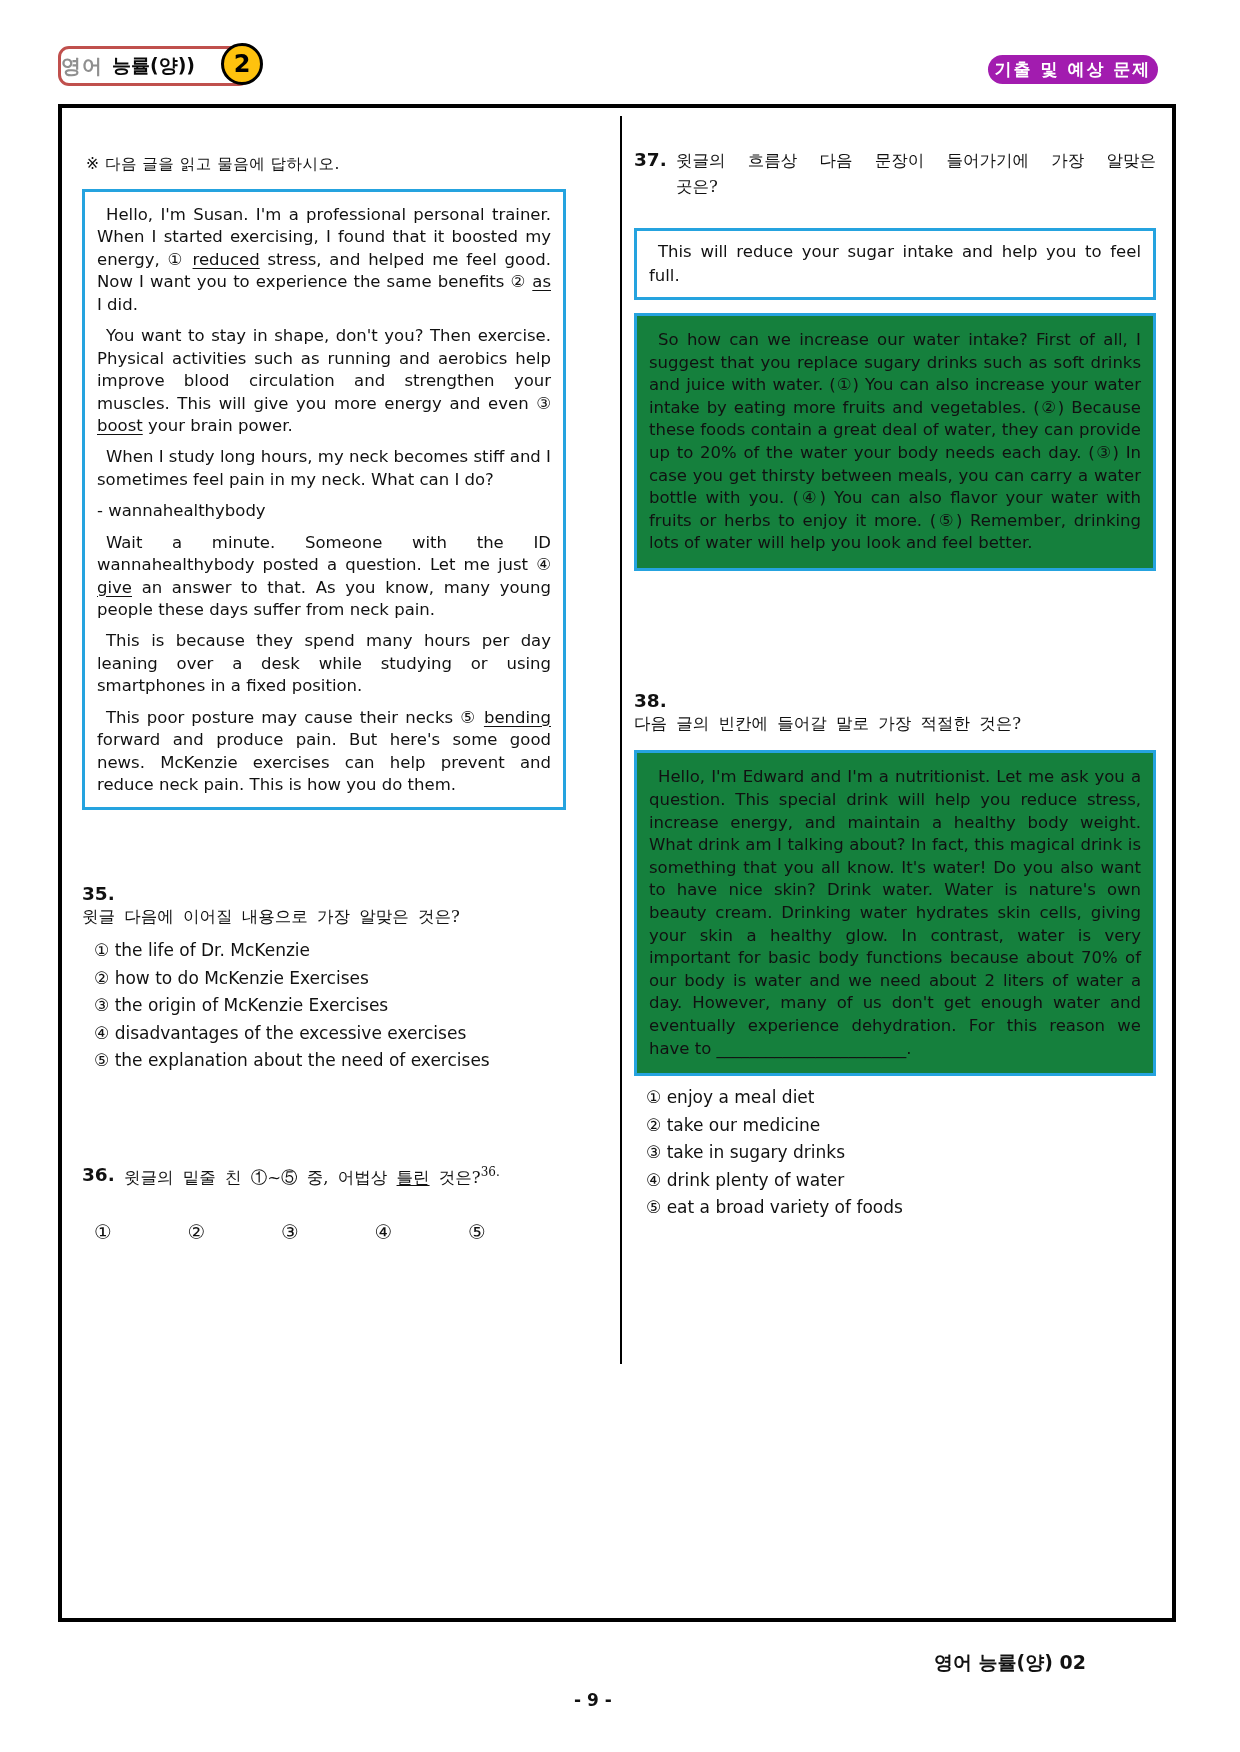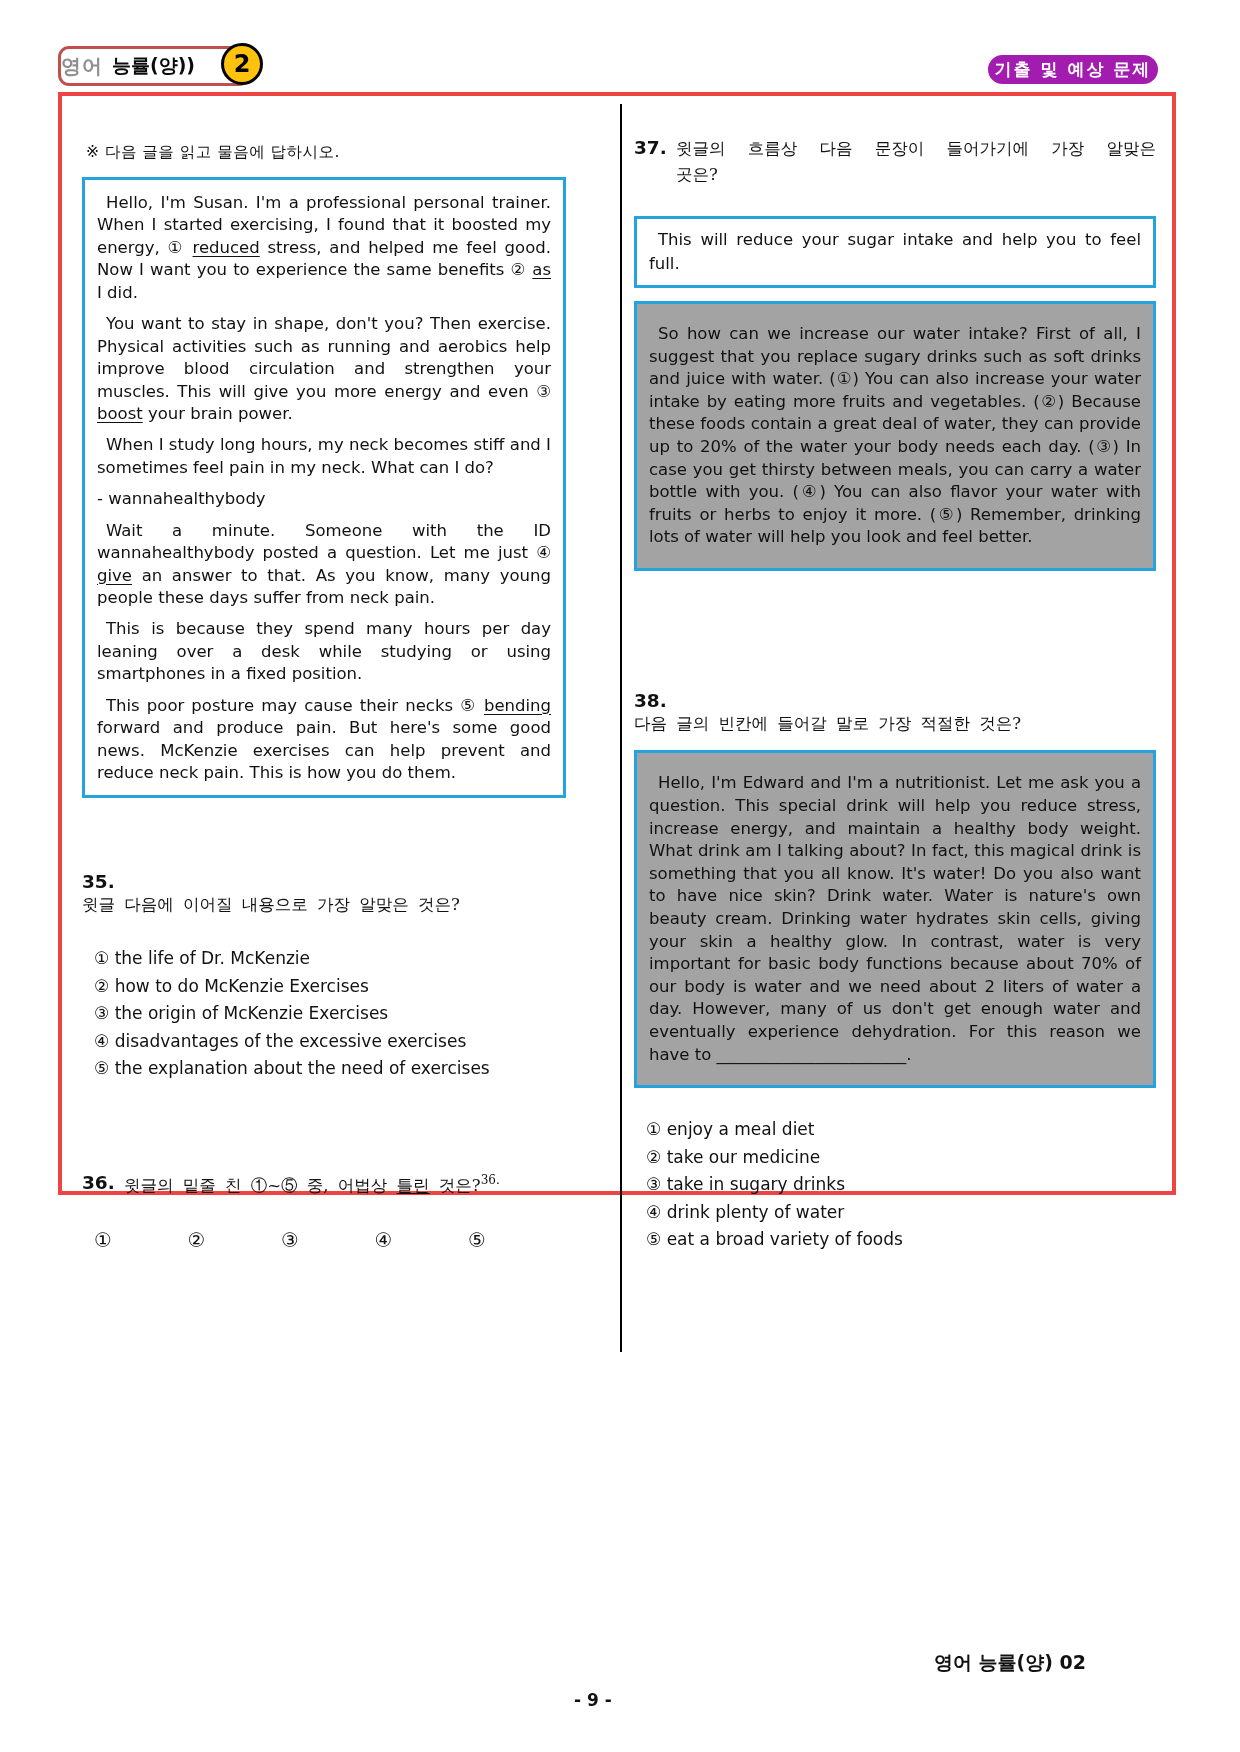--- a/index.html
+++ b/index.html
@@ -22,22 +22,22 @@
     display:flex;align-items:center;justify-content:center;
     font-weight:bold;font-size:24px;color:#000;z-index:3;
   }
   .corner-pill{
     position:absolute;left:988px;top:55px;width:170px;height:29px;border-radius:15px;
     background:#a21caf;color:#fff;display:flex;align-items:center;justify-content:center;
     font-weight:bold;font-size:17px;letter-spacing:2px;
   }
   
   .main-box{
-    position:absolute;left:58px;top:92px;width:1118px;height:1103px;
-    border:4px solid #ef4444;box-sizing:border-box;background:#fff;
+    position:absolute;left:58px;top:104px;width:1118px;height:1518px;
+    border:4px solid #000000;box-sizing:border-box;background:#fff;
   }
   .col-divider{position:absolute;left:558px;top:8px;width:2px;height:1248px;background:#000;}
   .col-left{position:absolute;left:20px;top:46px;width:484px;}
   .col-right{position:absolute;left:572px;top:40px;width:522px;}
   
   .instruction{font-size:15.5px;margin:0 2px 14px 4px;letter-spacing:0.5px;}
   .passage-box{border:3px solid #25A3DF;padding:12px 12px 8px 12px;background:#fff;}
   .passage-box p{
     margin:0 0 9px 0;font-size:16.5px;line-height:1.36;text-align:justify;text-indent:9px;
   }
@@ -45,37 +45,37 @@
   .byline{text-align:right;text-indent:0 !important;}
   .u{text-decoration:underline;text-underline-offset:3px;}
   sup{font-size:12px;}
   .q-head{display:flex;align-items:flex-start;}
   .q-num{font-weight:bold;font-size:18.5px;flex:none;width:42px;padding-top:1px;}
   .q-title{
     font-family:"DejaVu Serif","Liberation Serif",serif;
     font-size:16.5px;line-height:1.55;word-spacing:4px;flex:1;
   }
   .q-title.wide{word-spacing:13px;text-align:justify;}
-  .options{margin:28px 0 0 12px;}
+  .options{margin:8px 0 0 12px;}
   .option{font-size:17px;line-height:1.62;}
   .q36-row{
     display:flex;justify-content:space-between;width:392px;
     margin:30px 0 0 12px;font-size:20px;
   }
   .q36-opt{flex:none;}
   
   .q35-head{margin-top:72px;flex-direction:column;}
   .q36-head{margin-top:88px;}
   
   .sent-box{
     border:3px solid #25A3DF;margin-top:29px;padding:9px 12px;background:#fff;
     font-size:16.5px;line-height:1.45;text-align:justify;text-indent:9px;
   }
   .pass-box{
-    border:3px solid #25A3DF;margin-top:13px;padding:19px 12px;background:#a3a3a3;
+    border:3px solid #25A3DF;margin-top:13px;padding:13px 12px;background:#15803d;
     font-size:16.5px;line-height:1.37;text-align:justify;text-indent:9px;
   }
   .q38-head{margin-top:118px;flex-direction:column;}
   .q38-box{margin-top:14px;}
   
   .footer-right{position:absolute;left:860px;top:1650px;width:300px;text-align:center;
     font-weight:bold;font-size:19px;}
   .page-num{position:absolute;left:0;right:54px;top:1690px;text-align:center;
     font-weight:bold;font-size:17px;}
 </style>

